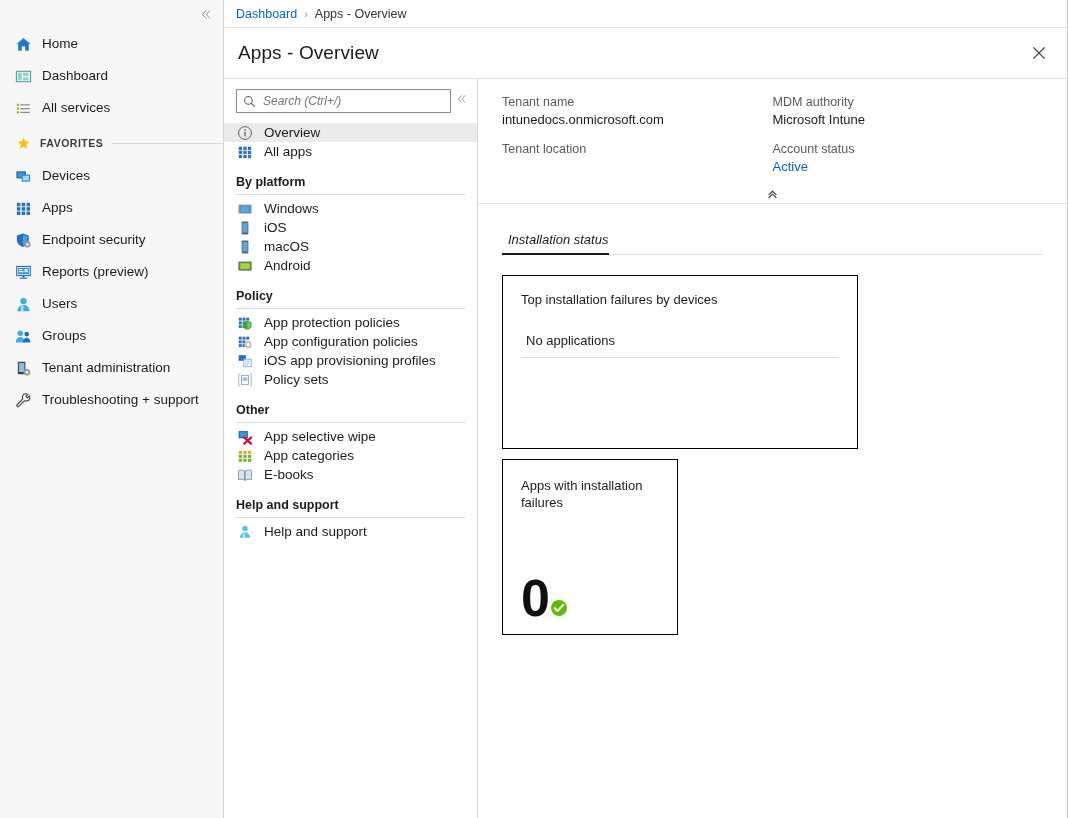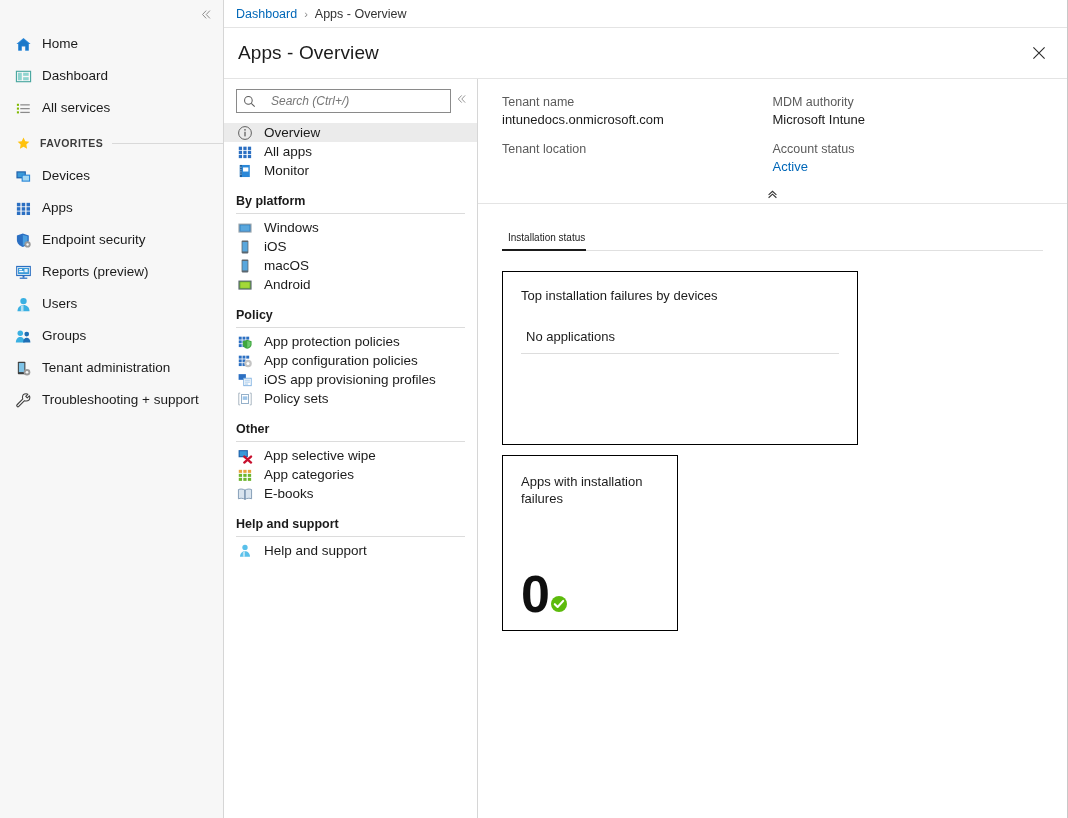--- a/index.html
+++ b/index.html
@@ -150,21 +150,21 @@
     padding: 0 6px 0 12px;
     gap: 2px;
   }
   .search-box {
     flex: 1;
     height: 24px;
     border: 1px solid #8a8a8a;
     display: flex;
     align-items: center;
     padding: 0 6px;
-    gap: 15px;
+    gap: 7px;
     background: #fff;
   }
   .search-box input {
     border: none;
     outline: none;
     flex: 1;
     font-size: 12px;
     font-style: italic;
     color: #767676;
     font-family: "Liberation Sans", sans-serif;
@@ -261,26 +261,27 @@
   }
 
   .tabs-row {
     display: flex;
     align-items: flex-end;
     margin: 28px 24px 0 24px;
     border-bottom: 1px solid #e0e0e0;
     gap: 0;
   }
   .tab {
-    font-size: 10px;
+    font-size: 13px;
     padding: 0 10px 7px 6px;
     cursor: pointer;
     color: #0067b8;
     position: relative;
     white-space: nowrap;
+    font-style: italic;
   }
   .tab.active {
     color: #1b1b1b;
   }
   .tab.active::after {
     content: "";
     position: absolute;
     left: 0; right: 9px;
     bottom: -1px;
     height: 2px;
@@ -566,34 +567,20 @@
                 <rect x="7.1" y="7.6" width="3.7" height="3.7" fill="#2b6fc2"></rect>
                 <rect x="12.2" y="7.6" width="3.7" height="3.7" fill="#2b6fc2"></rect>
                 <rect x="2" y="12.2" width="3.7" height="3.7" fill="#2b6fc2"></rect>
                 <rect x="7.1" y="12.2" width="3.7" height="3.7" fill="#2b6fc2"></rect>
                 <rect x="12.2" y="12.2" width="3.7" height="3.7" fill="#2b6fc2"></rect>
               </svg>
             </span>
             <span>All apps</span>
           </div>
 
-          <div class="menu-item">
-            <span class="menu-icon">
-              <svg width="16" height="16" viewBox="0 0 18 18">
-                <rect x="3.2" y="2.2" width="11.2" height="13.6" fill="#2b88d8"></rect>
-                <rect x="3.2" y="2.2" width="2.4" height="13.6" fill="#1b5fa0"></rect>
-                <rect x="4.1" y="4" width="0.7" height="1.6" fill="#ffffff"></rect>
-                <rect x="4.1" y="6.6" width="0.7" height="1.6" fill="#ffffff"></rect>
-                <rect x="4.1" y="9.2" width="0.7" height="1.6" fill="#ffffff"></rect>
-                <rect x="4.1" y="11.8" width="0.7" height="1.6" fill="#ffffff"></rect>
-                <rect x="6.8" y="5" width="6" height="4.6" fill="#ffffff"></rect>
-              </svg>
-            </span>
-            <span>Monitor</span>
-          </div>
 
         </div>
 
         <div class="menu-group">
           <div class="menu-group-title">By platform</div>
           <div class="menu-group-rule"></div>
         </div>
         <div>
           <div class="menu-item">
             <span class="menu-icon">

